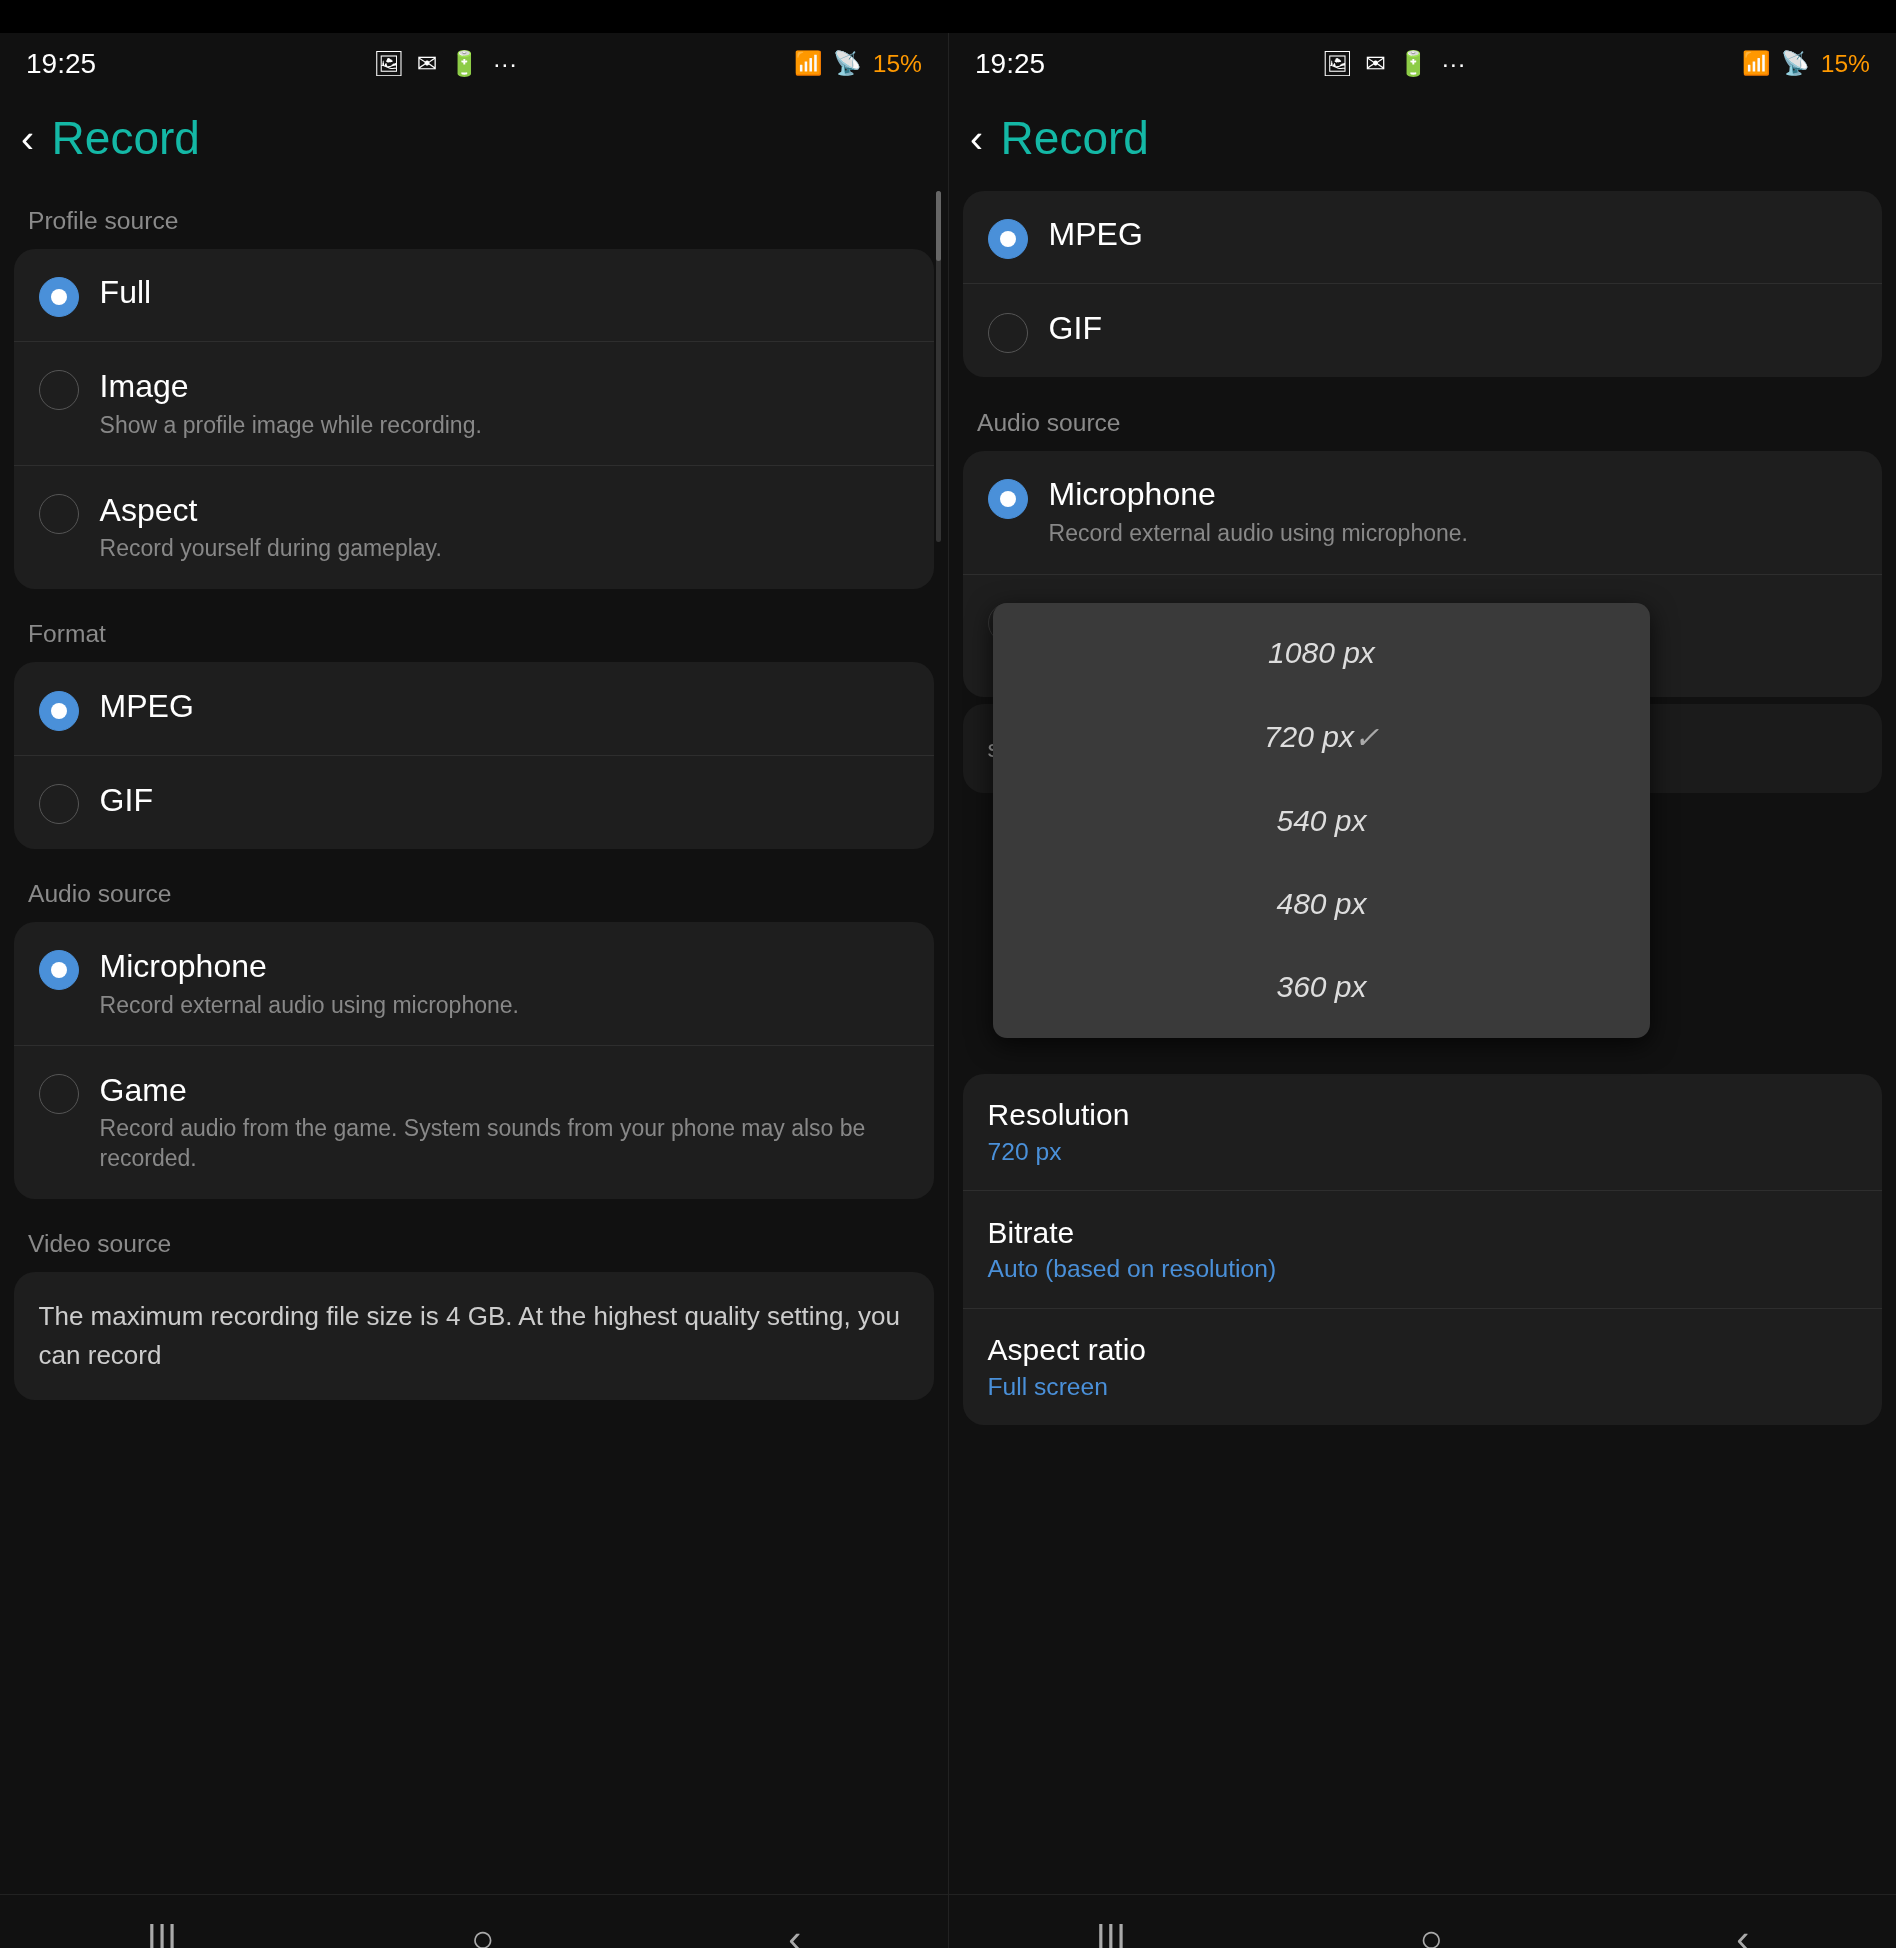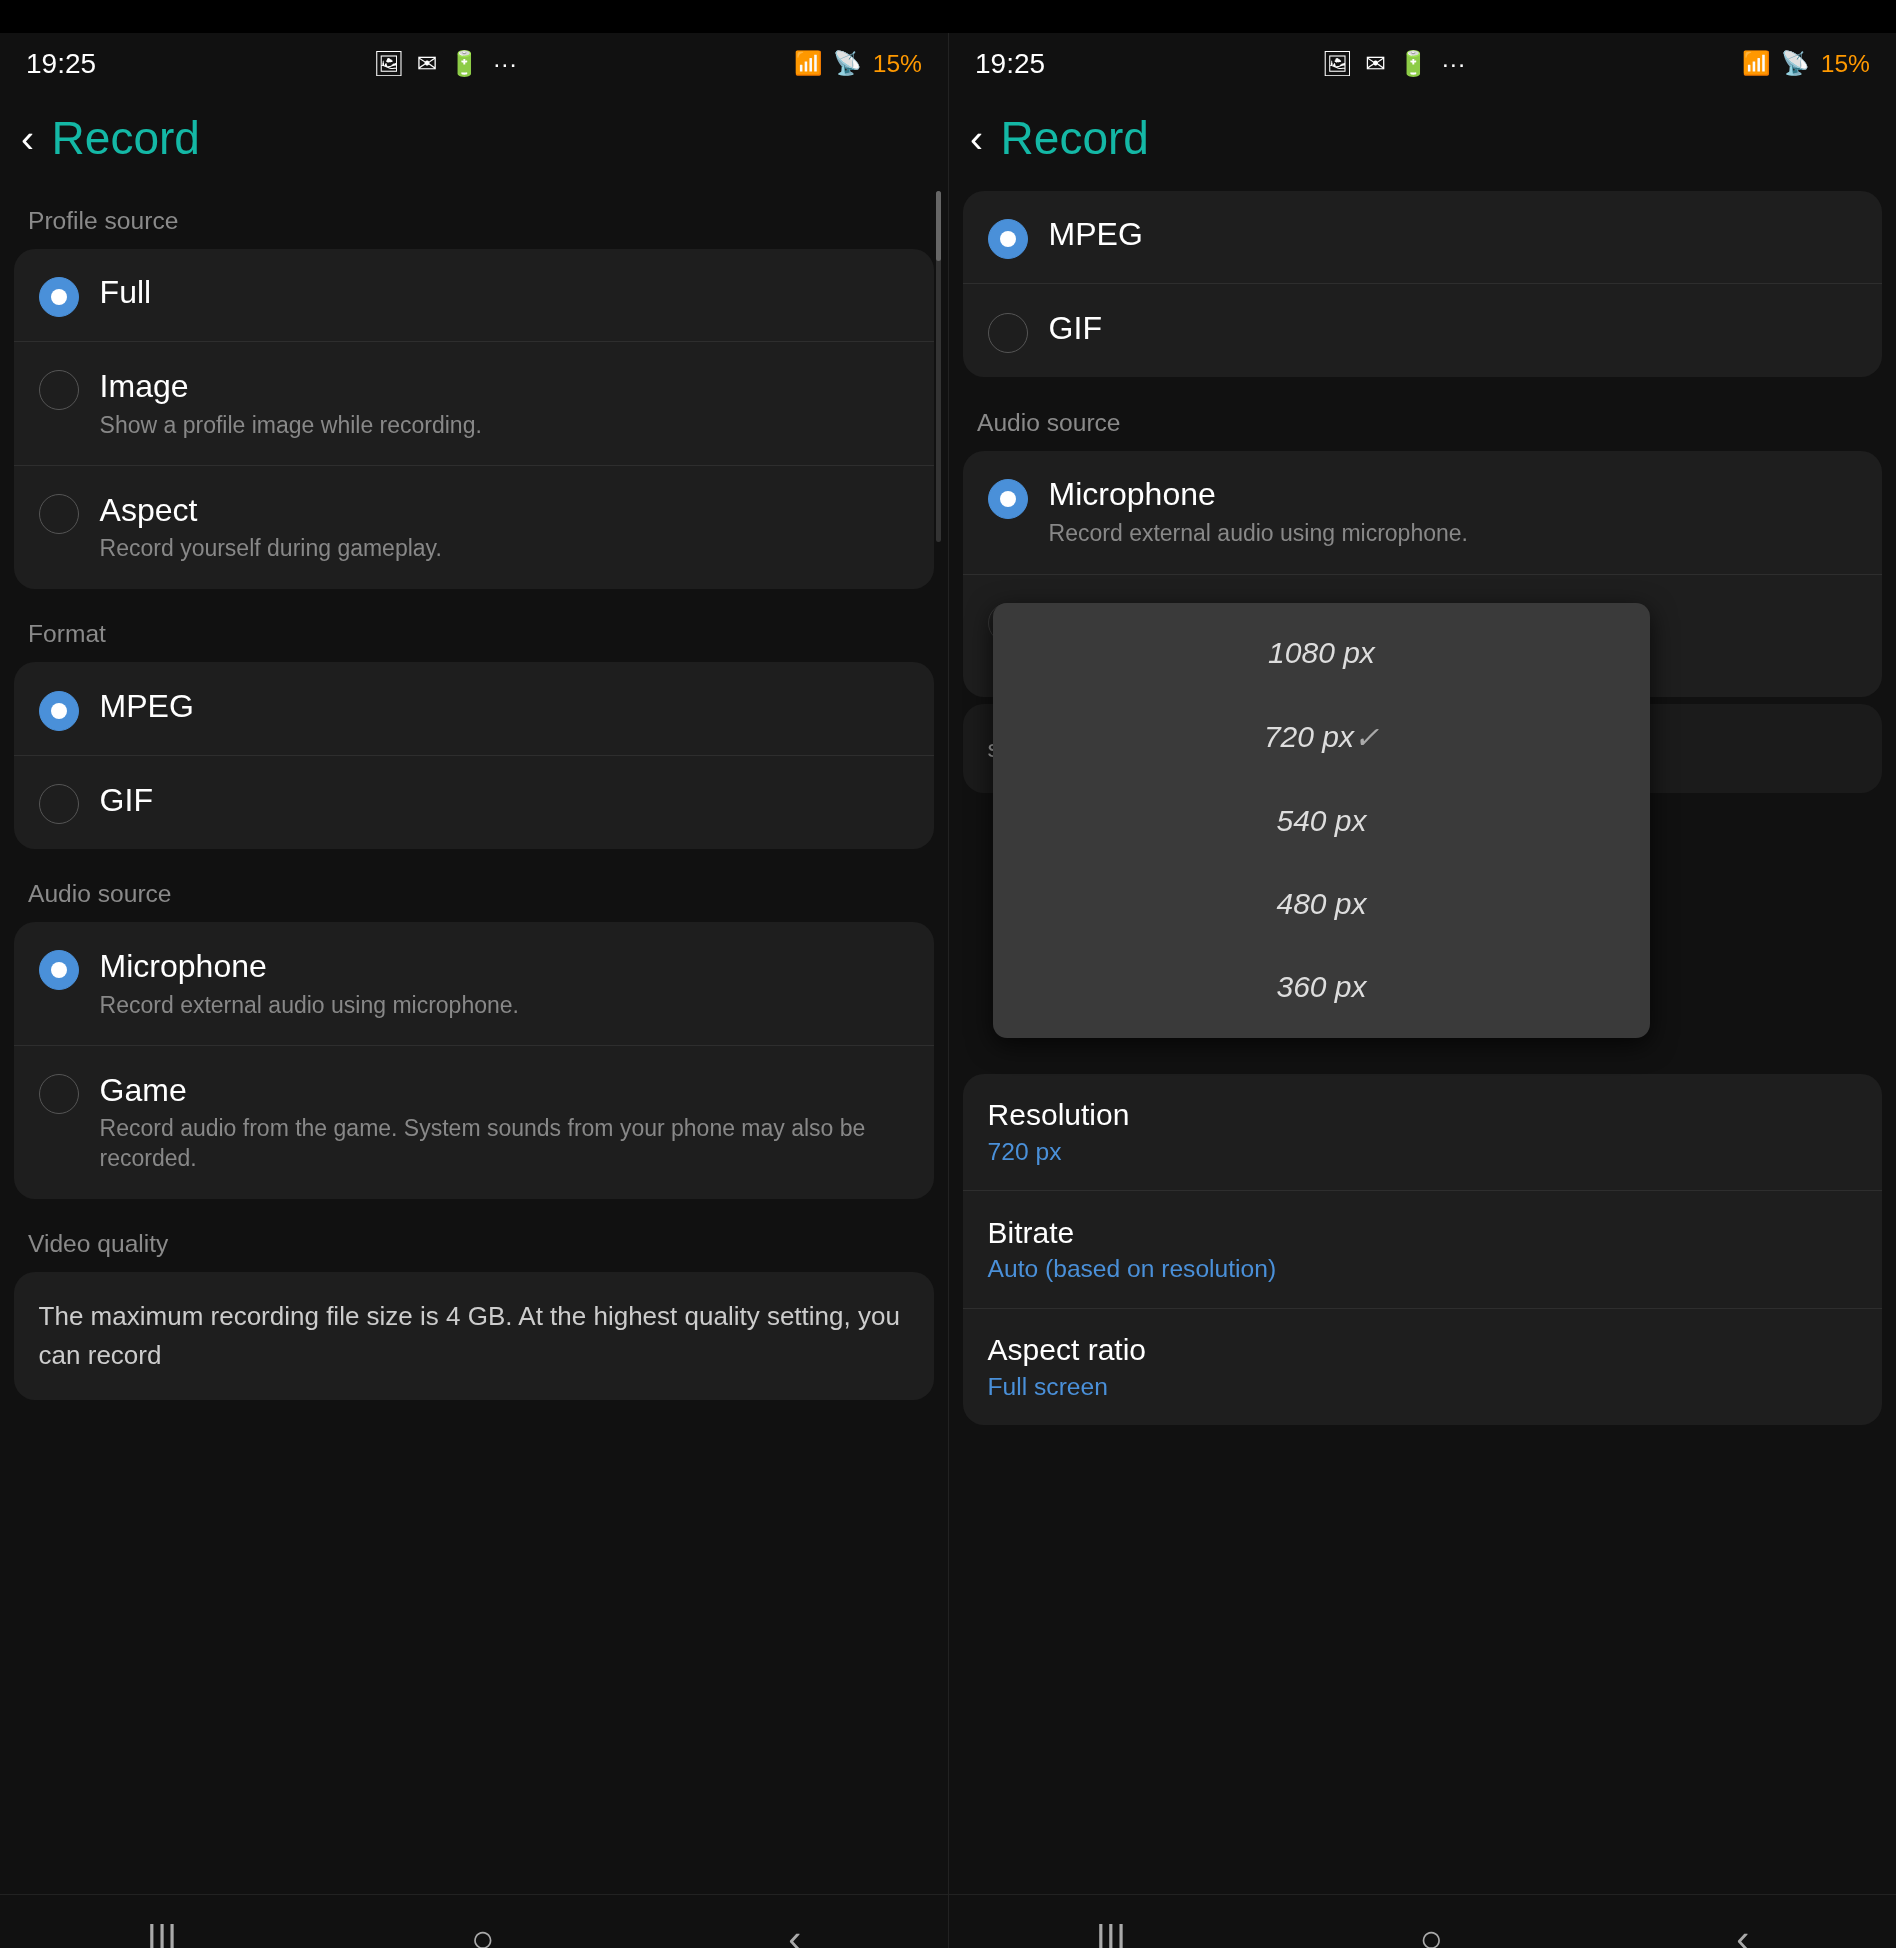--- a/index.html
+++ b/index.html
@@ -339,21 +339,21 @@
       </div>
       <div class="option-row no-border">
         <div class="radio-outer"></div>
         <div class="option-text">
           <div class="option-title">Game</div>
           <div class="option-desc">Record audio from the game. System sounds from your phone may also be recorded.</div>
         </div>
       </div>
     </div>
 
-    <div class="section-label">Video quality</div>
+    <div class="section-label">Video source</div>
     <div class="video-quality-card">
       <div class="video-quality-text">The maximum recording file size is 4 GB. At the highest quality setting, you can record</div>
     </div>
 
   </div>
 
   <div class="bottom-nav">
     <span class="nav-btn">|||</span>
     <span class="nav-btn">○</span>
     <span class="nav-btn">‹</span>

